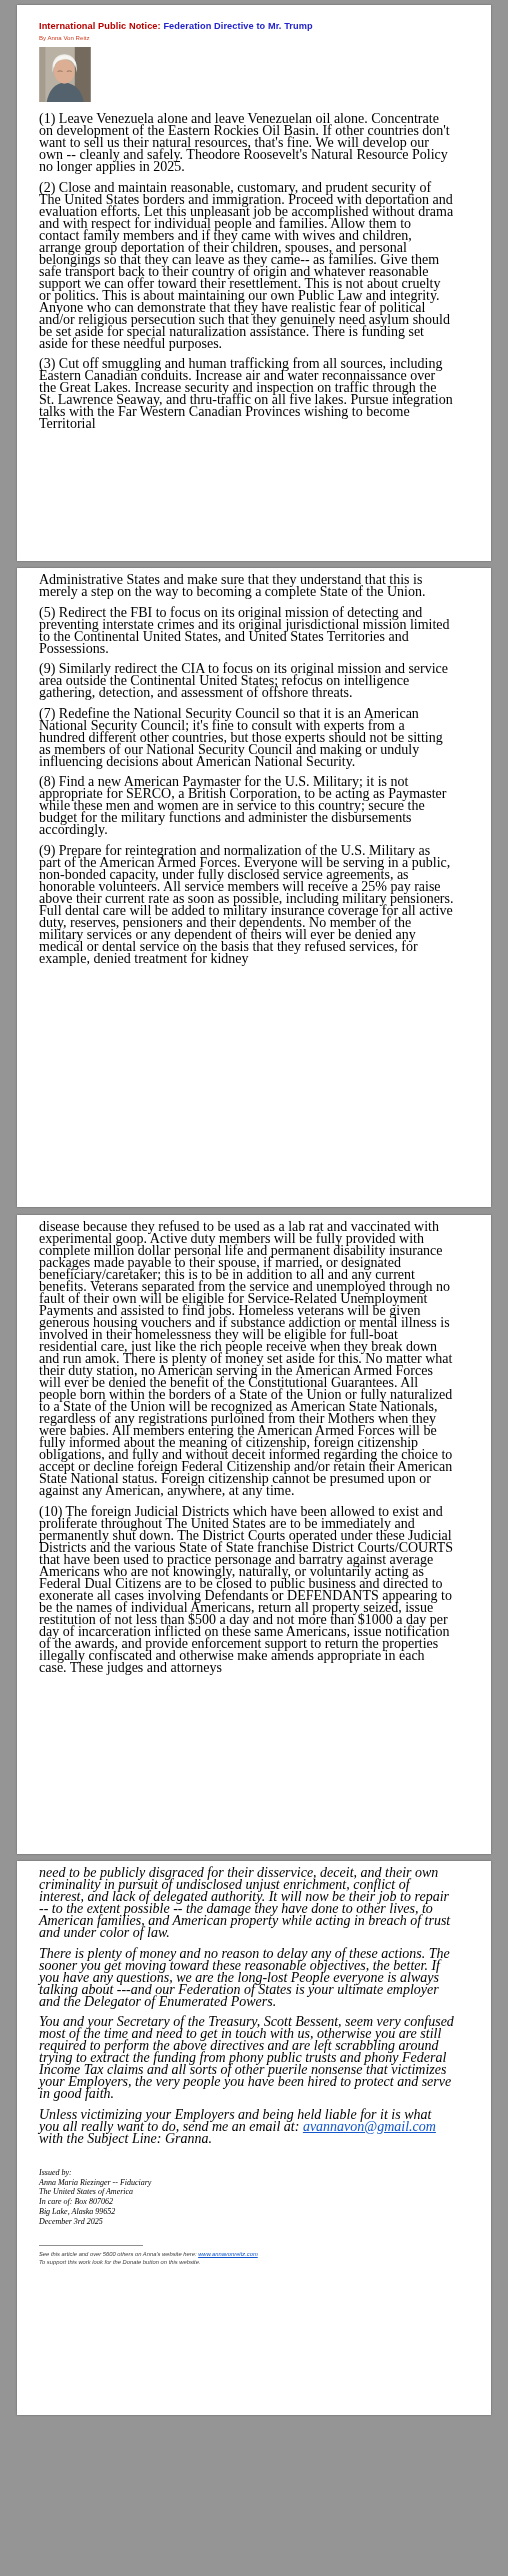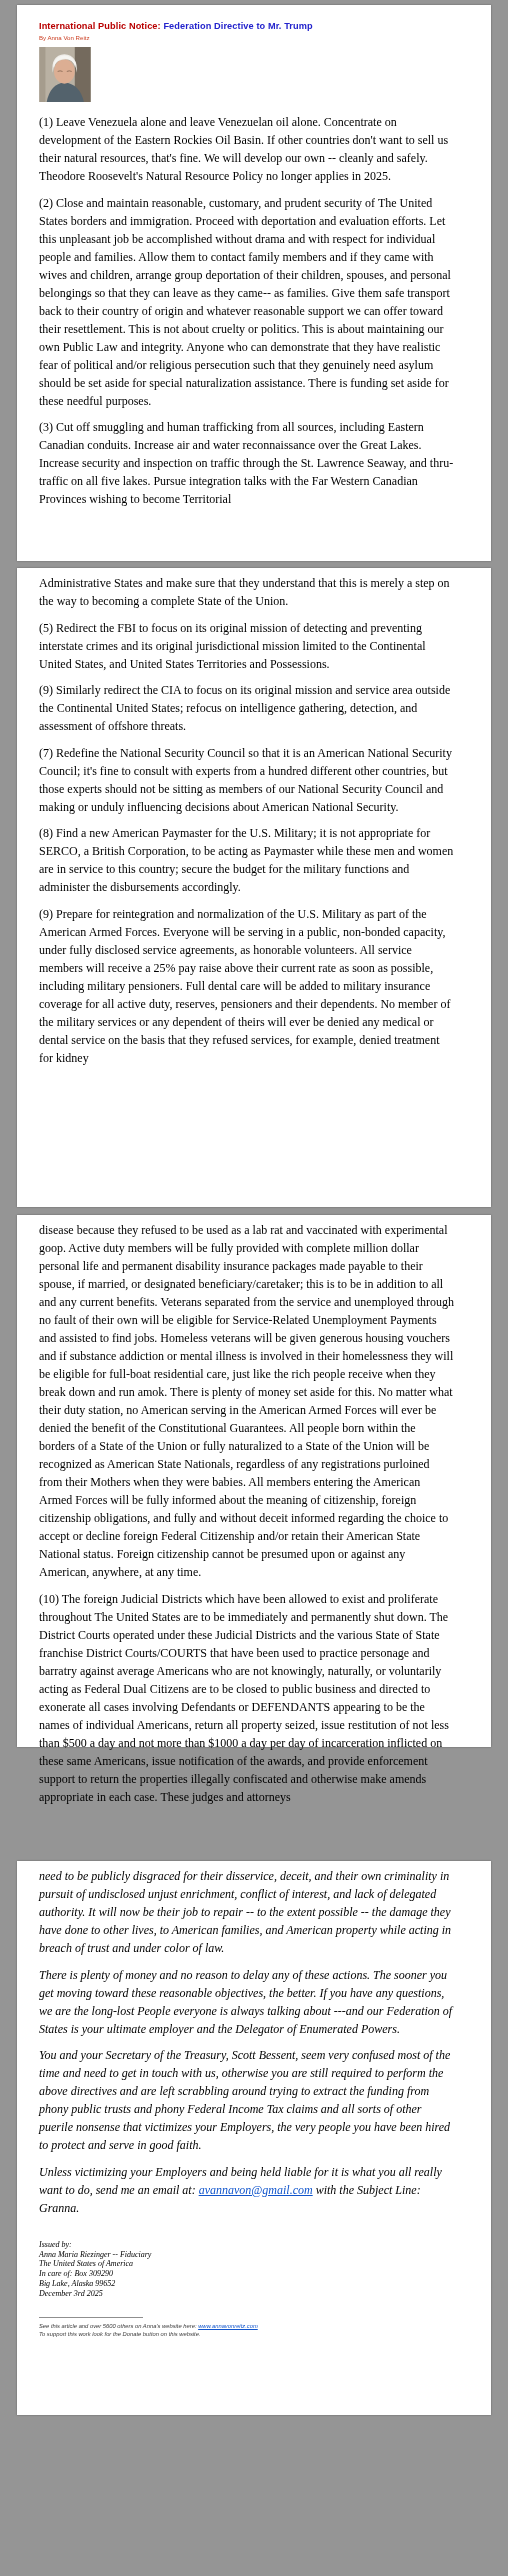--- a/index.html
+++ b/index.html
@@ -13,21 +13,21 @@
   }
   .page {
     position: absolute;
     left: 17px;
     width: 474px;
     background: #ffffff;
     box-shadow: 0 0 1.8px rgba(0,0,0,0.35);
   }
   .page-1 { top: 4.9px;    height: 556px; }
   .page-2 { top: 568px;  height: 639px; }
-  .page-3 { top: 1215px; height: 532px; }
+  .page-3 { top: 1215px; height: 639px; }
   .page-4 { top: 1861px; height: 554px; font-style: italic; }
   .inner { padding: 16px 37px 0 22px; }
   .inner-cont { padding: 6px 37px 0 22px; }
   .title {
     font-family: "Liberation Sans", sans-serif;
     font-size: 9.2px;
     font-weight: bold;
     margin: 0 0 3.1px 0;
     letter-spacing: 0.1px;
   }
@@ -40,22 +40,22 @@
     margin: 0 0 6.1px 0;
   }
   .photo {
     width: 52px;
     height: 55px;
     margin: 0 0 11px 0;
     overflow: hidden;
     display: block;
   }
   p.body {
-    font-size: 12px;
-    line-height: 18px;
+    font-size: 14px;
+    line-height: 12px;
     color: #000000;
     margin: 0 0 8.6px 0;
     max-width: 417px;
   }
   .link {
     color: #1155cc;
     text-decoration: underline;
     cursor: pointer;
   }
   .sig p {
@@ -128,21 +128,21 @@
     <div class="inner-cont">
       <p class="body">need to be publicly disgraced for their disservice, deceit, and their own criminality in pursuit of undisclosed unjust enrichment, conflict of interest, and lack of delegated authority.  It will now be their job to repair -- to the extent possible -- the damage they have done to other lives, to American families, and American property while acting in breach of trust and under color of law.</p>
       <p class="body">There is plenty of money and no reason to delay any of these actions. The sooner you get moving toward these reasonable objectives, the better.  If you have any questions, we are the long-lost People everyone is always talking about ---and our Federation of States is your ultimate employer and the Delegator of Enumerated Powers.</p>
       <p class="body">You and your Secretary of the Treasury, Scott Bessent, seem very confused most of the time and need to get in touch with us, otherwise you are still required to perform the above directives and are left scrabbling around trying to extract the funding from phony public trusts and phony Federal Income Tax claims and all sorts of other puerile nonsense that victimizes your Employers, the very people you have been hired to protect and serve in good faith.</p>
       <p class="body"><span>Unless victimizing your Employers and being held liable for it is what you all really want to do, send me an email at: </span><a class="link">avannavon@gmail.com</a><span> with the Subject Line: Granna.</span></p>
 
       <div class="sig">
         <p>Issued by:</p>
         <p>Anna Maria Riezinger -- Fiduciary</p>
         <p>The United States of America</p>
-        <p>In care of: Box 309290</p>
+        <p>In care of: Box 807062</p>
         <p>Big Lake, Alaska 99652</p>
         <p>December 3rd 2025</p>
       </div>
 
       <div class="footer-sep"></div>
       <p class="footer-line"><span>See this article and over 5600 others on Anna's website here: </span><a class="link">www.annavonreitz.com</a></p>
       <p class="footer-line">To support this work look for the Donate button on this website.</p>
     </div>
   </div>
 

